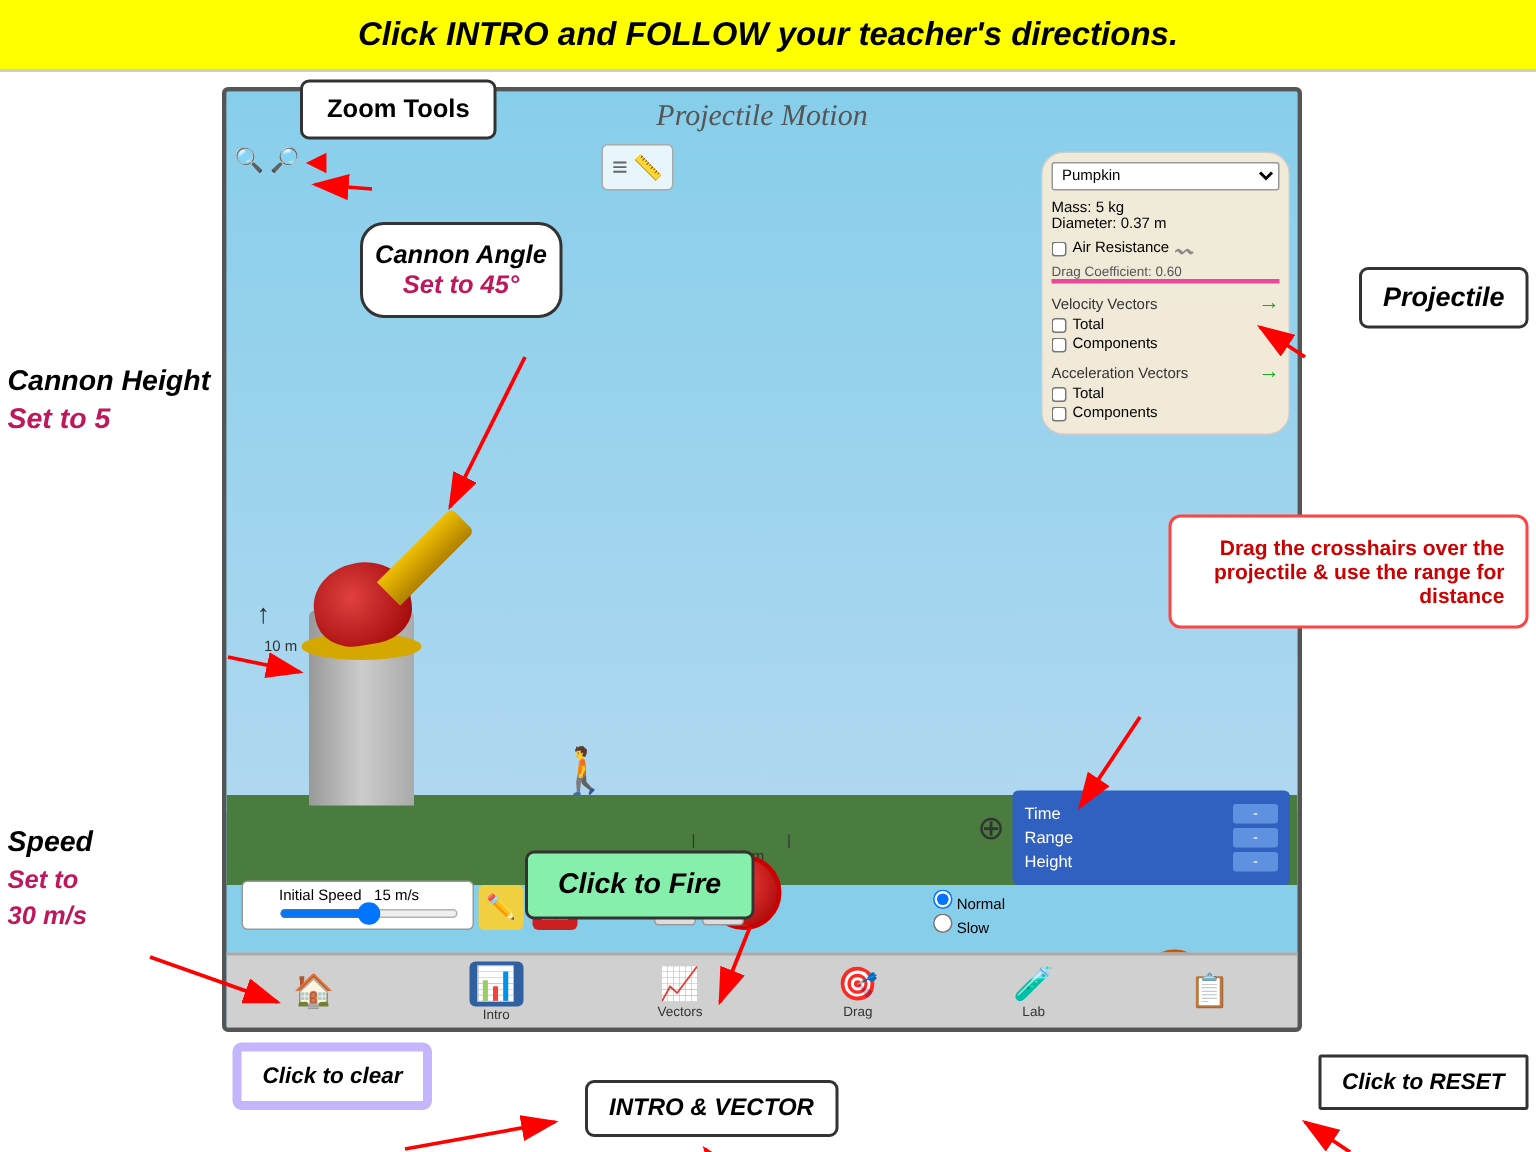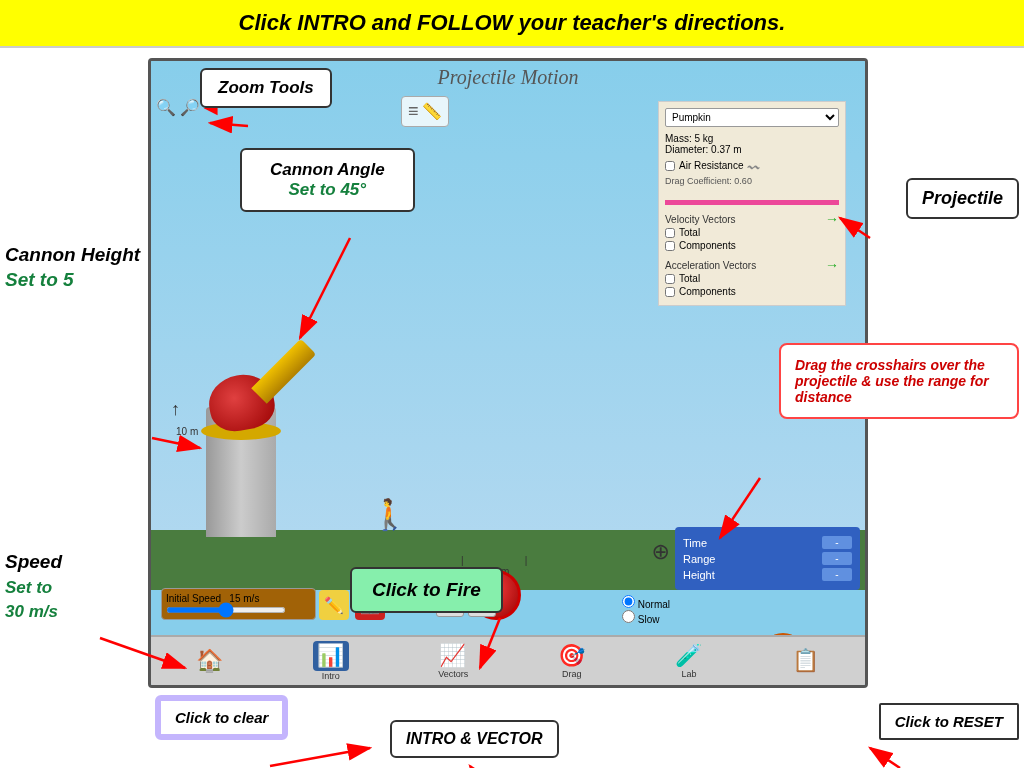--- a/index.html
+++ b/index.html
@@ -146,43 +146,43 @@
       left: 25px;
       font-size: 10px;
       color: #333;
     }
 
     
     .sim-speed-control {
       position: absolute;
       bottom: 65px;
       left: 10px;
-      background: #a16207;
+      background: #ffffff;
       border: 1px solid #999;
       border-radius: 4px;
-      padding: 4px 4px;
+      padding: 4px 24px;
       font-size: 10px;
       width: 155px;
     }
 
     .speed-slider {
       width: 120px;
       height: 6px;
       margin-top: 3px;
     }
 
     
     .sim-right-panel {
       position: absolute;
       top: 40px;
-      right: 19px;
-      width: 188px;
+      right: 5px;
+      width: 166px;
       background: rgba(245, 235, 215, 0.95);
       border: 1px solid #ccc;
-      border-radius: 0;
+      border-radius: 15px;
       padding: 6px;
       font-size: 10px;
     }
 
     .sim-dropdown {
       display: flex;
       align-items: center;
       gap: 4px;
       margin-bottom: 6px;
     }
@@ -214,22 +214,22 @@
       margin-top: 4px;
     }
 
     .panel-arrow {
       color: #2a2;
       font-size: 14px;
     }
 
     
     .sim-vectors-section {
-      margin-top: 14px;
-      border-top: 5px solid #ec4899;
+      margin-top: 0;
+      border-top: 3px solid #ec4899;
       padding-top: 4px;
     }
 
     
     .sim-data-panel {
       position: absolute;
       bottom: 95px;
       right: 5px;
       width: 185px;
       background: #3060c0;
@@ -298,21 +298,21 @@
     .nav-item {
       display: flex;
       flex-direction: column;
       align-items: center;
       font-size: 9px;
       cursor: pointer;
       color: #333;
     }
 
     .red-text {
-      color: #15803d;
+      color: #be185d;
     }
 
     
     .arrow-svg {
       position: absolute;
       z-index: 9;
       pointer-events: none;
     }
 
     
@@ -366,42 +366,41 @@
       display: flex;
       align-items: center;
       justify-content: center;
       font-size: 20px;
       color: #fff;
     }
 
     
     .zoom-callout {
       position: absolute;
-      top: 20px;
+      top: 5px;
       left: 200px;
       background: #fff;
       border: 2px solid #333;
       border-radius: 6px;
       padding: 8px 16px;
       font-size: 17px;
       font-weight: bold;
-      font-style: italic;
       text-align: center;
       z-index: 20;
     }
 
     
     .angle-callout {
       position: absolute;
       top: 100px;
       left: 240px;
       background: #fff;
       border: 2px solid #333;
-      border-radius: 6px;
-      padding: 10px 28px;
+      border-radius: 16px;
+      padding: 10px 8px;
       font-size: 17px;
       font-weight: bold;
       font-style: italic;
       text-align: center;
       z-index: 20;
     }
 
     
     .fire-callout {
       position: absolute;
@@ -505,23 +504,22 @@
     .drag-info {
       position: absolute;
       top: 295px;
       right: 5px;
       background: #fff;
       border: 2px solid #ff4444;
       border-radius: 8px;
       padding: 12px 14px;
       font-size: 14px;
       font-weight: bold;
-      font-style: italic;
       color: #cc0000;
-      text-align: left;
+      text-align: right;
       width: 240px;
       z-index: 20;
     }
 
     
     .sim-toolbar {
       position: absolute;
       top: 35px;
       left: 5px;
       display: flex;

